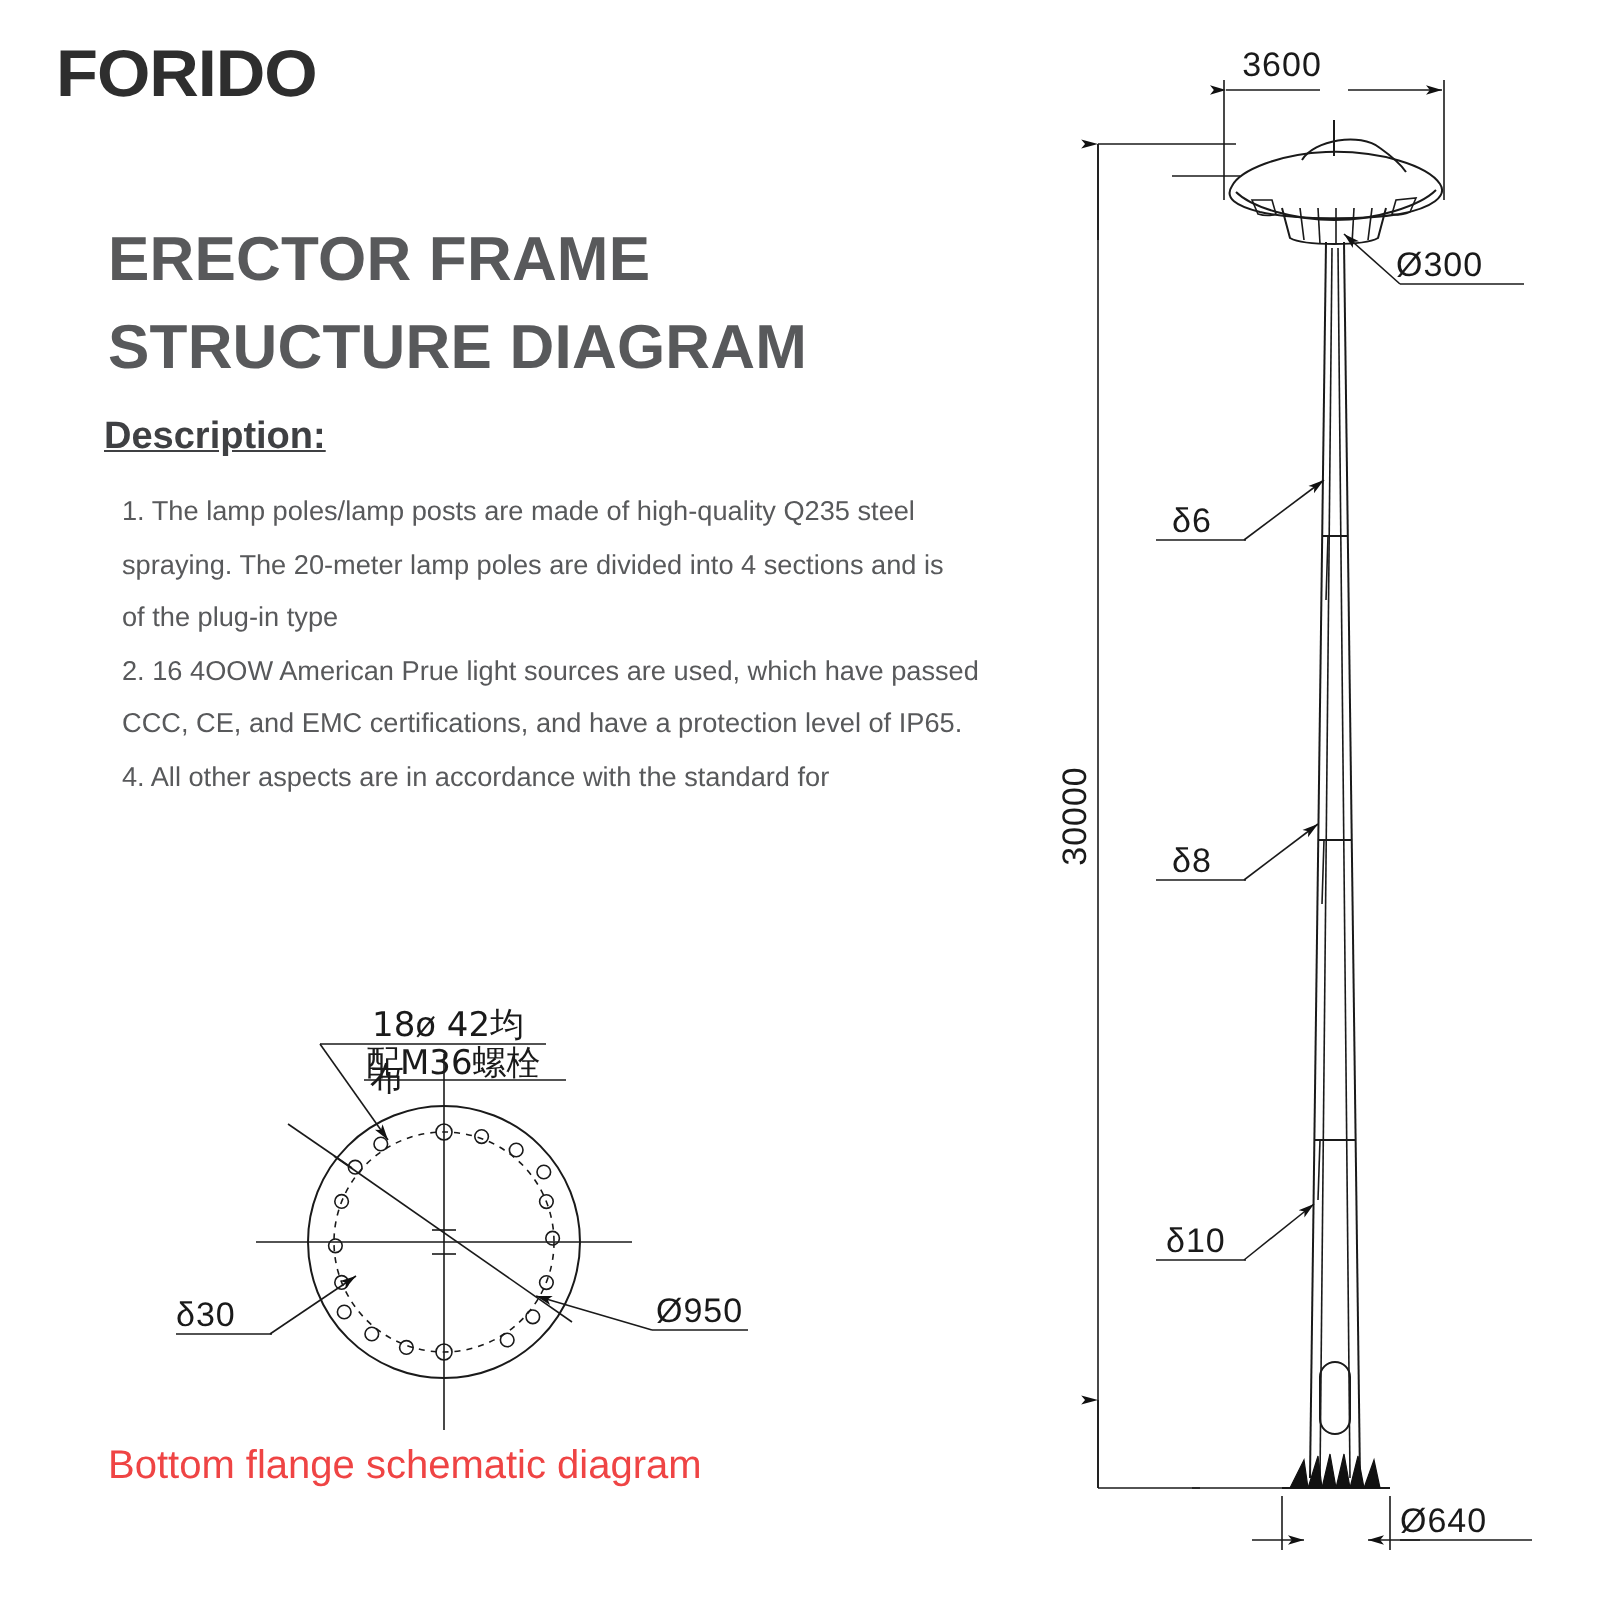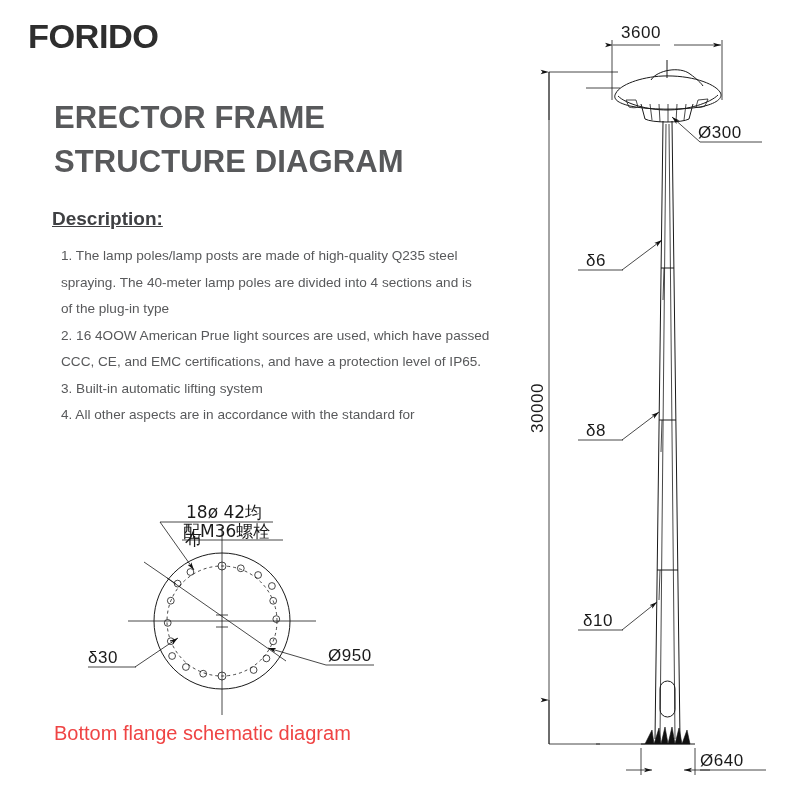--- a/index.html
+++ b/index.html
@@ -18,21 +18,21 @@
   .logo{
     position:absolute;left:28px;top:18px;
     font-family:"Liberation Sans",sans-serif;
     font-size:33px;font-weight:bold;
     letter-spacing:-0.5px;
     color:#2e2e2e;
     transform:scaleX(1.04);
     transform-origin:left center;
   }
   .title{
-    position:absolute;left:54px;top:96px;width:500px;
+    position:absolute;left:54px;top:108px;width:500px;
     font-size:31px;font-weight:bold;line-height:1.42;
     color:#58595b;
     letter-spacing:0.1px;
   }
   .desc-head{
     position:absolute;left:52px;top:208px;
     font-size:19px;font-weight:bold;color:#3f4043;text-decoration:underline;
   }
   .desc-body{
     position:absolute;left:61px;top:243px;width:500px;
@@ -70,25 +70,24 @@
 
   <div class="title">
     <div>ERECTOR FRAME</div>
     <div>STRUCTURE DIAGRAM</div>
   </div>
 
   <div class="desc-head">Description:</div>
 
   <div class="desc-body">
     <p>1. The lamp poles/lamp posts are made of high-quality Q235 steel</p>
-    <p>spraying. The 40-meter lamp poles are divided into 4 sections and is</p>
+    <p>spraying. The 20-meter lamp poles are divided into 4 sections and is</p>
     <p>of the plug-in type</p>
     <p>2. 16 4OOW American Prue light sources are used, which have passed</p>
     <p>CCC, CE, and EMC certifications, and have a protection level of IP65.</p>
-    <p>3. Built-in automatic lifting system</p>
     <p>4. All other aspects are in accordance with the standard for</p>
   </div>
 
   <div class="caption">Bottom flange schematic diagram</div>
 
   <svg viewBox="0 0 800 800">
     <defs>
       <marker id="ar" markerWidth="12" markerHeight="12" refX="10" refY="4" orient="auto">
         <path d="M0,1.1 L10,4 L0,6.9 L2.4,4 Z" fill="#111"></path>
       </marker>

